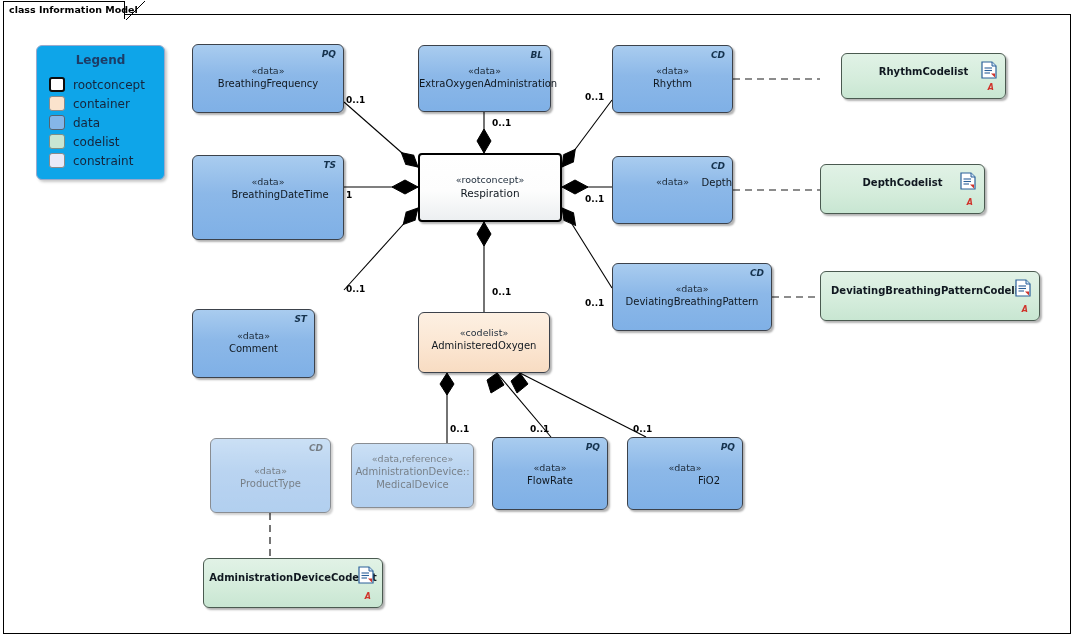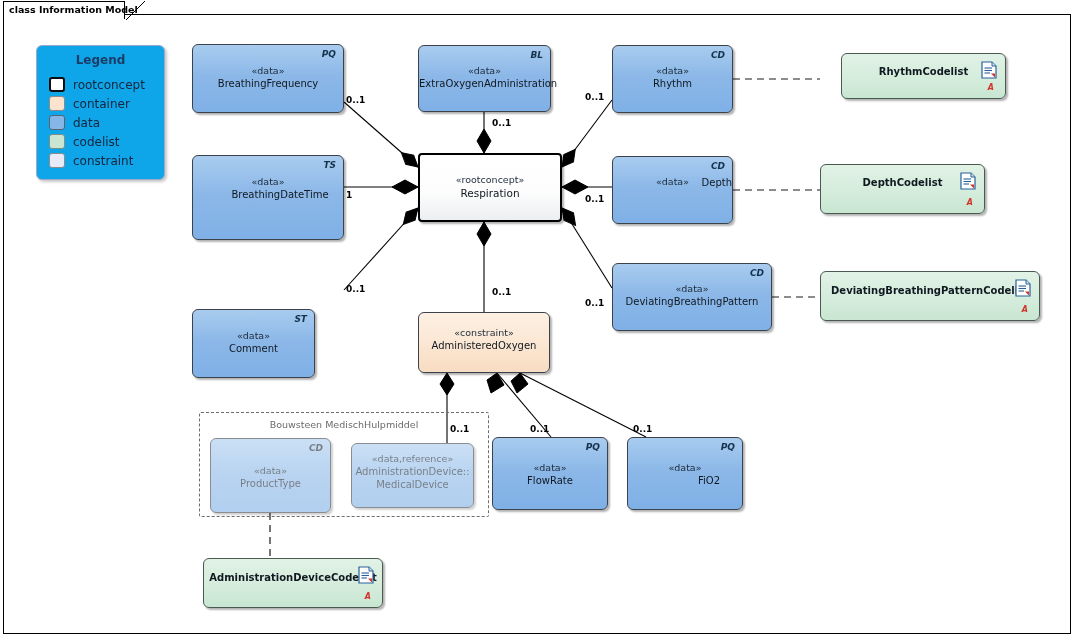--- a/index.html
+++ b/index.html
@@ -176,23 +176,20 @@
     <div class="lg-row" style="top:88px;">
       <span class="sw sw-code"></span>
       <span class="lg-lbl">codelist</span>
     </div>
     <div class="lg-row" style="top:107px;">
       <span class="sw sw-cons"></span>
       <span class="lg-lbl">constraint</span>
     </div>
   </div>
 
-  <div class="group-frame" style="left:199px;top:412px;width:290px;height:105px;">
-    <div class="gf-label">Bouwsteen MedischHulpmiddel</div>
-  </div>
 
   <div class="node n-data" style="left:192px;top:44px;width:152px;height:69px;">
     <span class="corner">PQ</span>
     <span class="stereo" style="top:20px;">«data»</span>
     <span class="nm" style="top:33px;">BreathingFrequency</span>
   </div>
 
   <div class="node n-data" style="left:192px;top:155px;width:152px;height:85px;">
     <span class="corner">TS</span>
     <span class="stereo" style="top:20px;">«data»</span>
@@ -273,21 +270,21 @@
         <line x1="3.5" y1="7" x2="11" y2="7"></line>
         <line x1="3.5" y1="9.5" x2="11" y2="9.5"></line>
         <line x1="3.5" y1="12" x2="9" y2="12"></line>
       </g>
       <path d="M10,12.5 L14,12.5 L14,16.5 Z" fill="#d0342c"></path>
     </svg>
     <span class="a-mark">A</span>
   </div>
 
   <div class="node n-cont" style="left:418px;top:312px;width:132px;height:61px;">
-    <span class="stereo" style="top:14px;">«constraint»</span>
+    <span class="stereo" style="top:14px;">«codelist»</span>
     <span class="nm" style="top:27px;">AdministeredOxygen</span>
   </div>
 
   <div class="node n-data faded" style="left:210px;top:438px;width:121px;height:75px;">
     <span class="corner">CD</span>
     <span class="stereo" style="top:26px;">«data»</span>
     <span class="nm" style="top:39px;">ProductType</span>
   </div>
 
   <div class="node n-data faded" style="left:351px;top:443px;width:123px;height:65px;">

